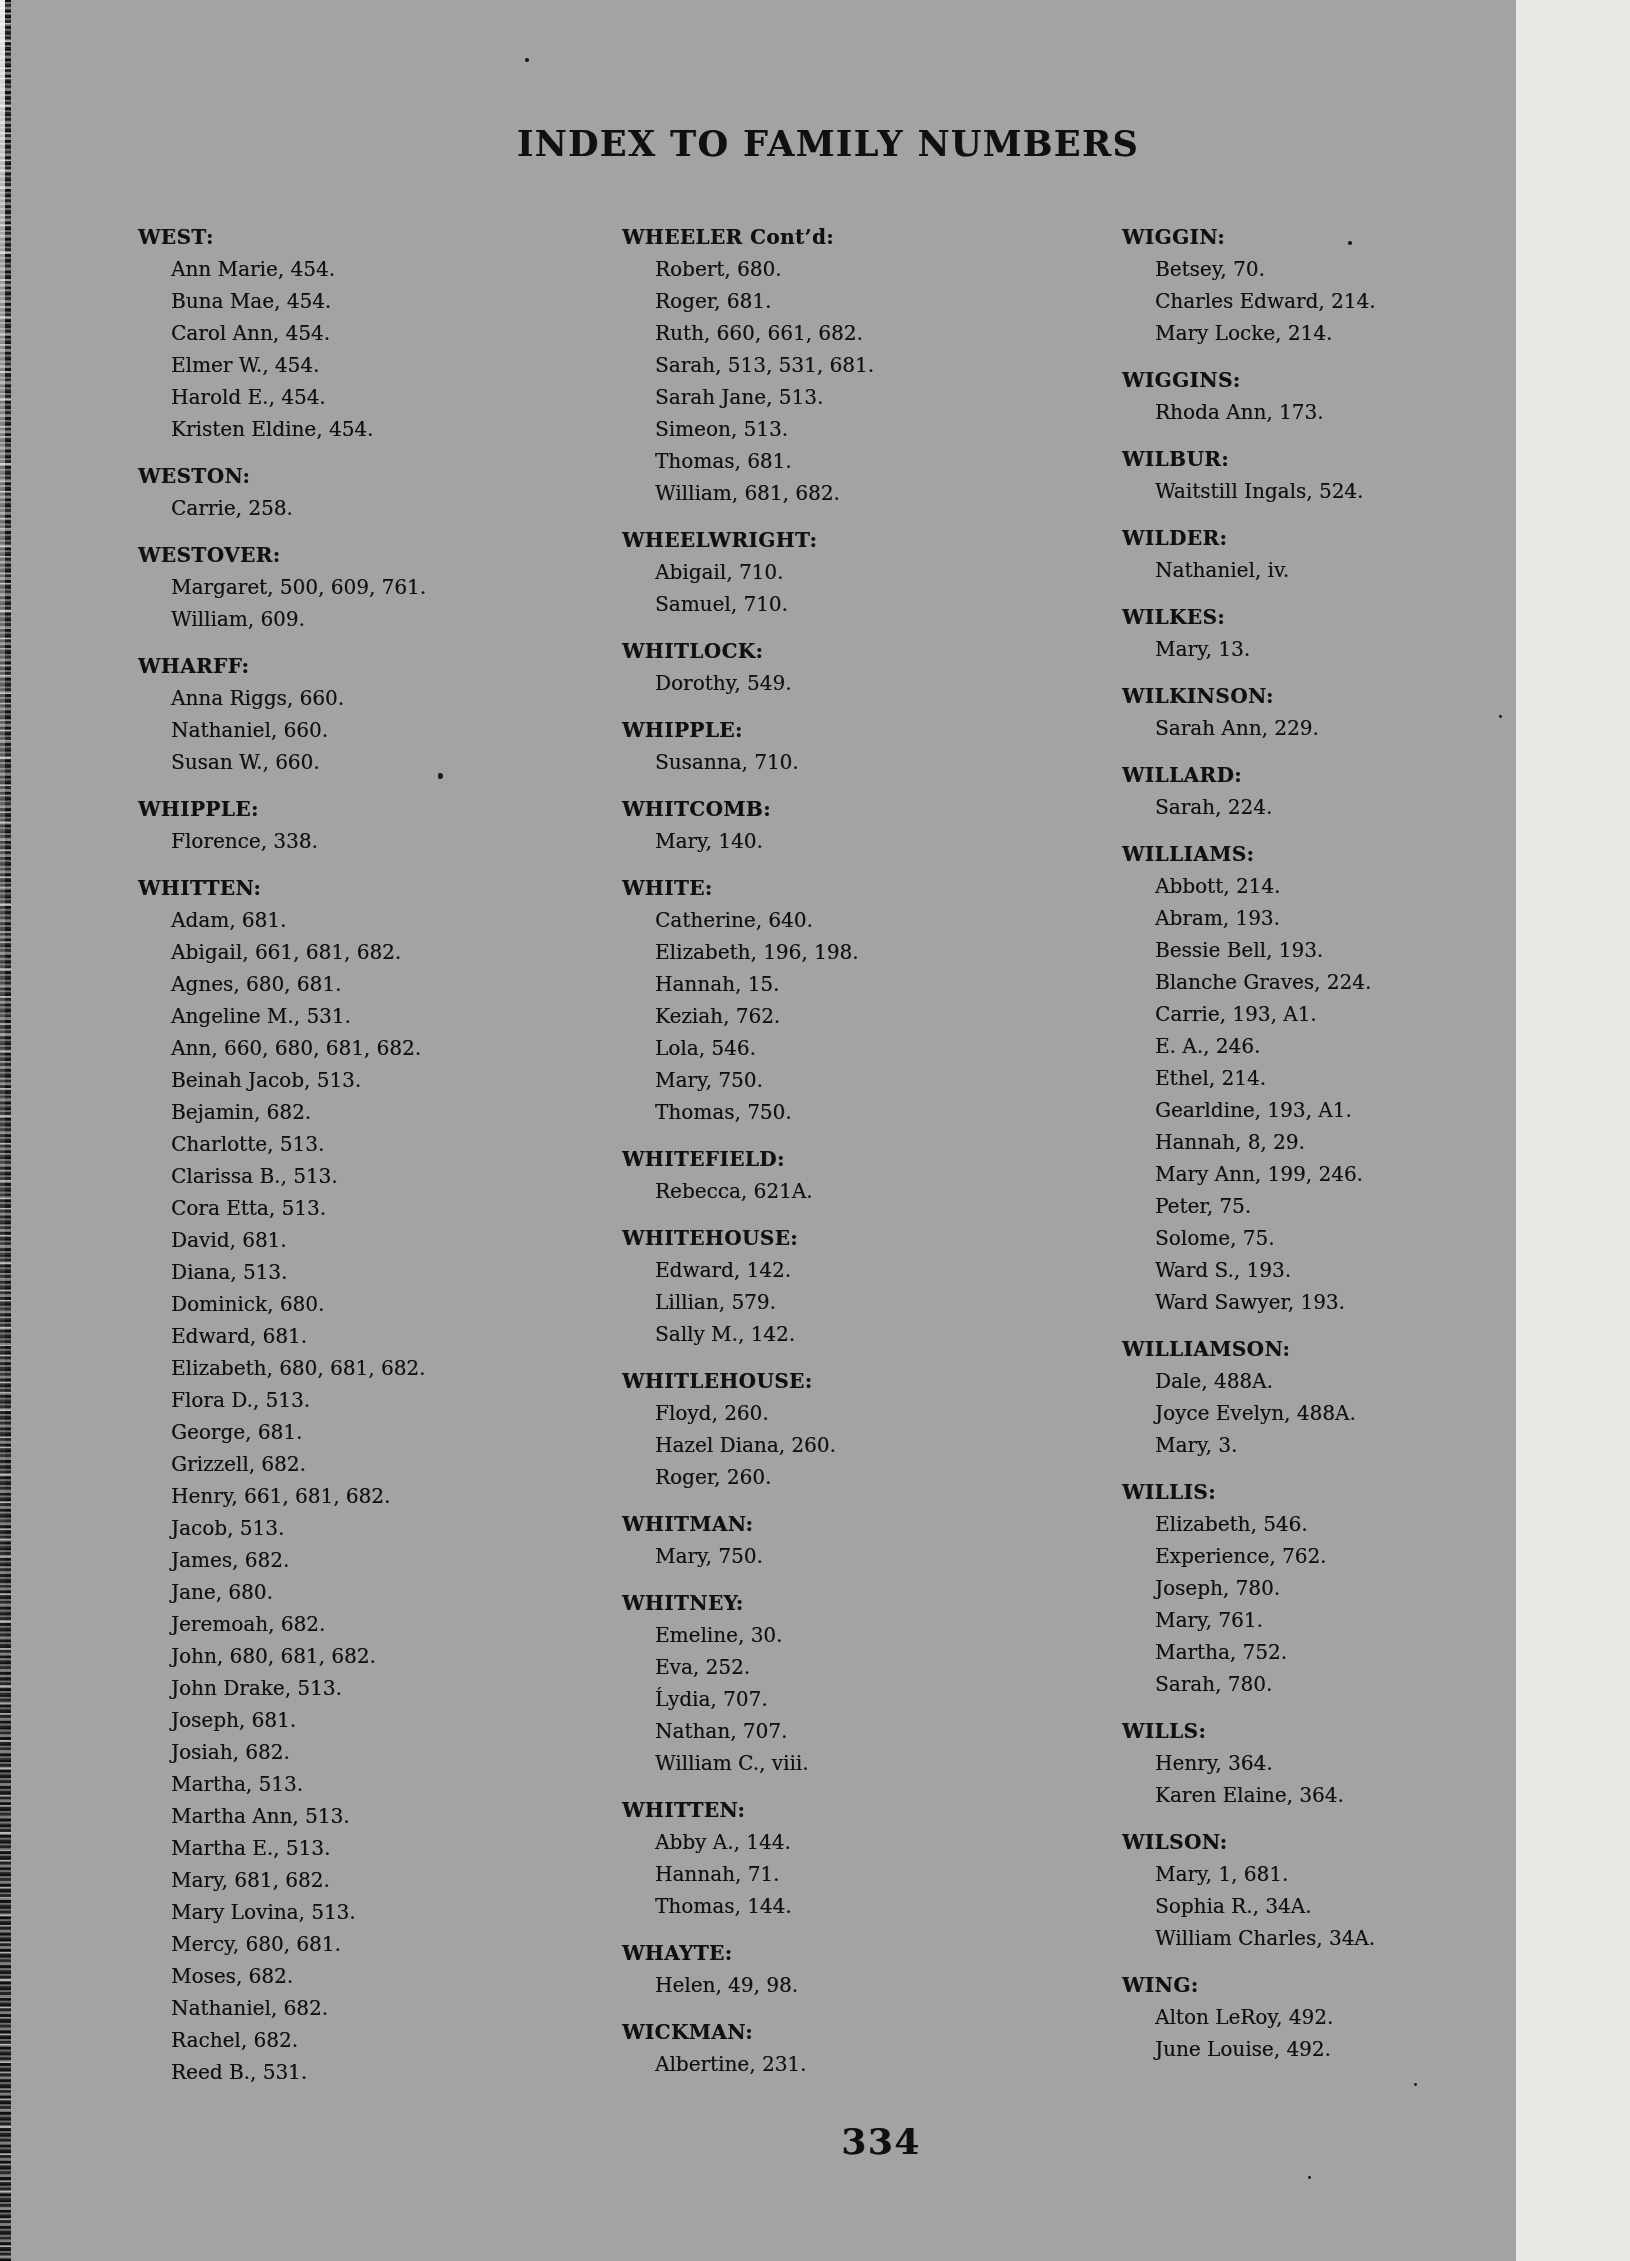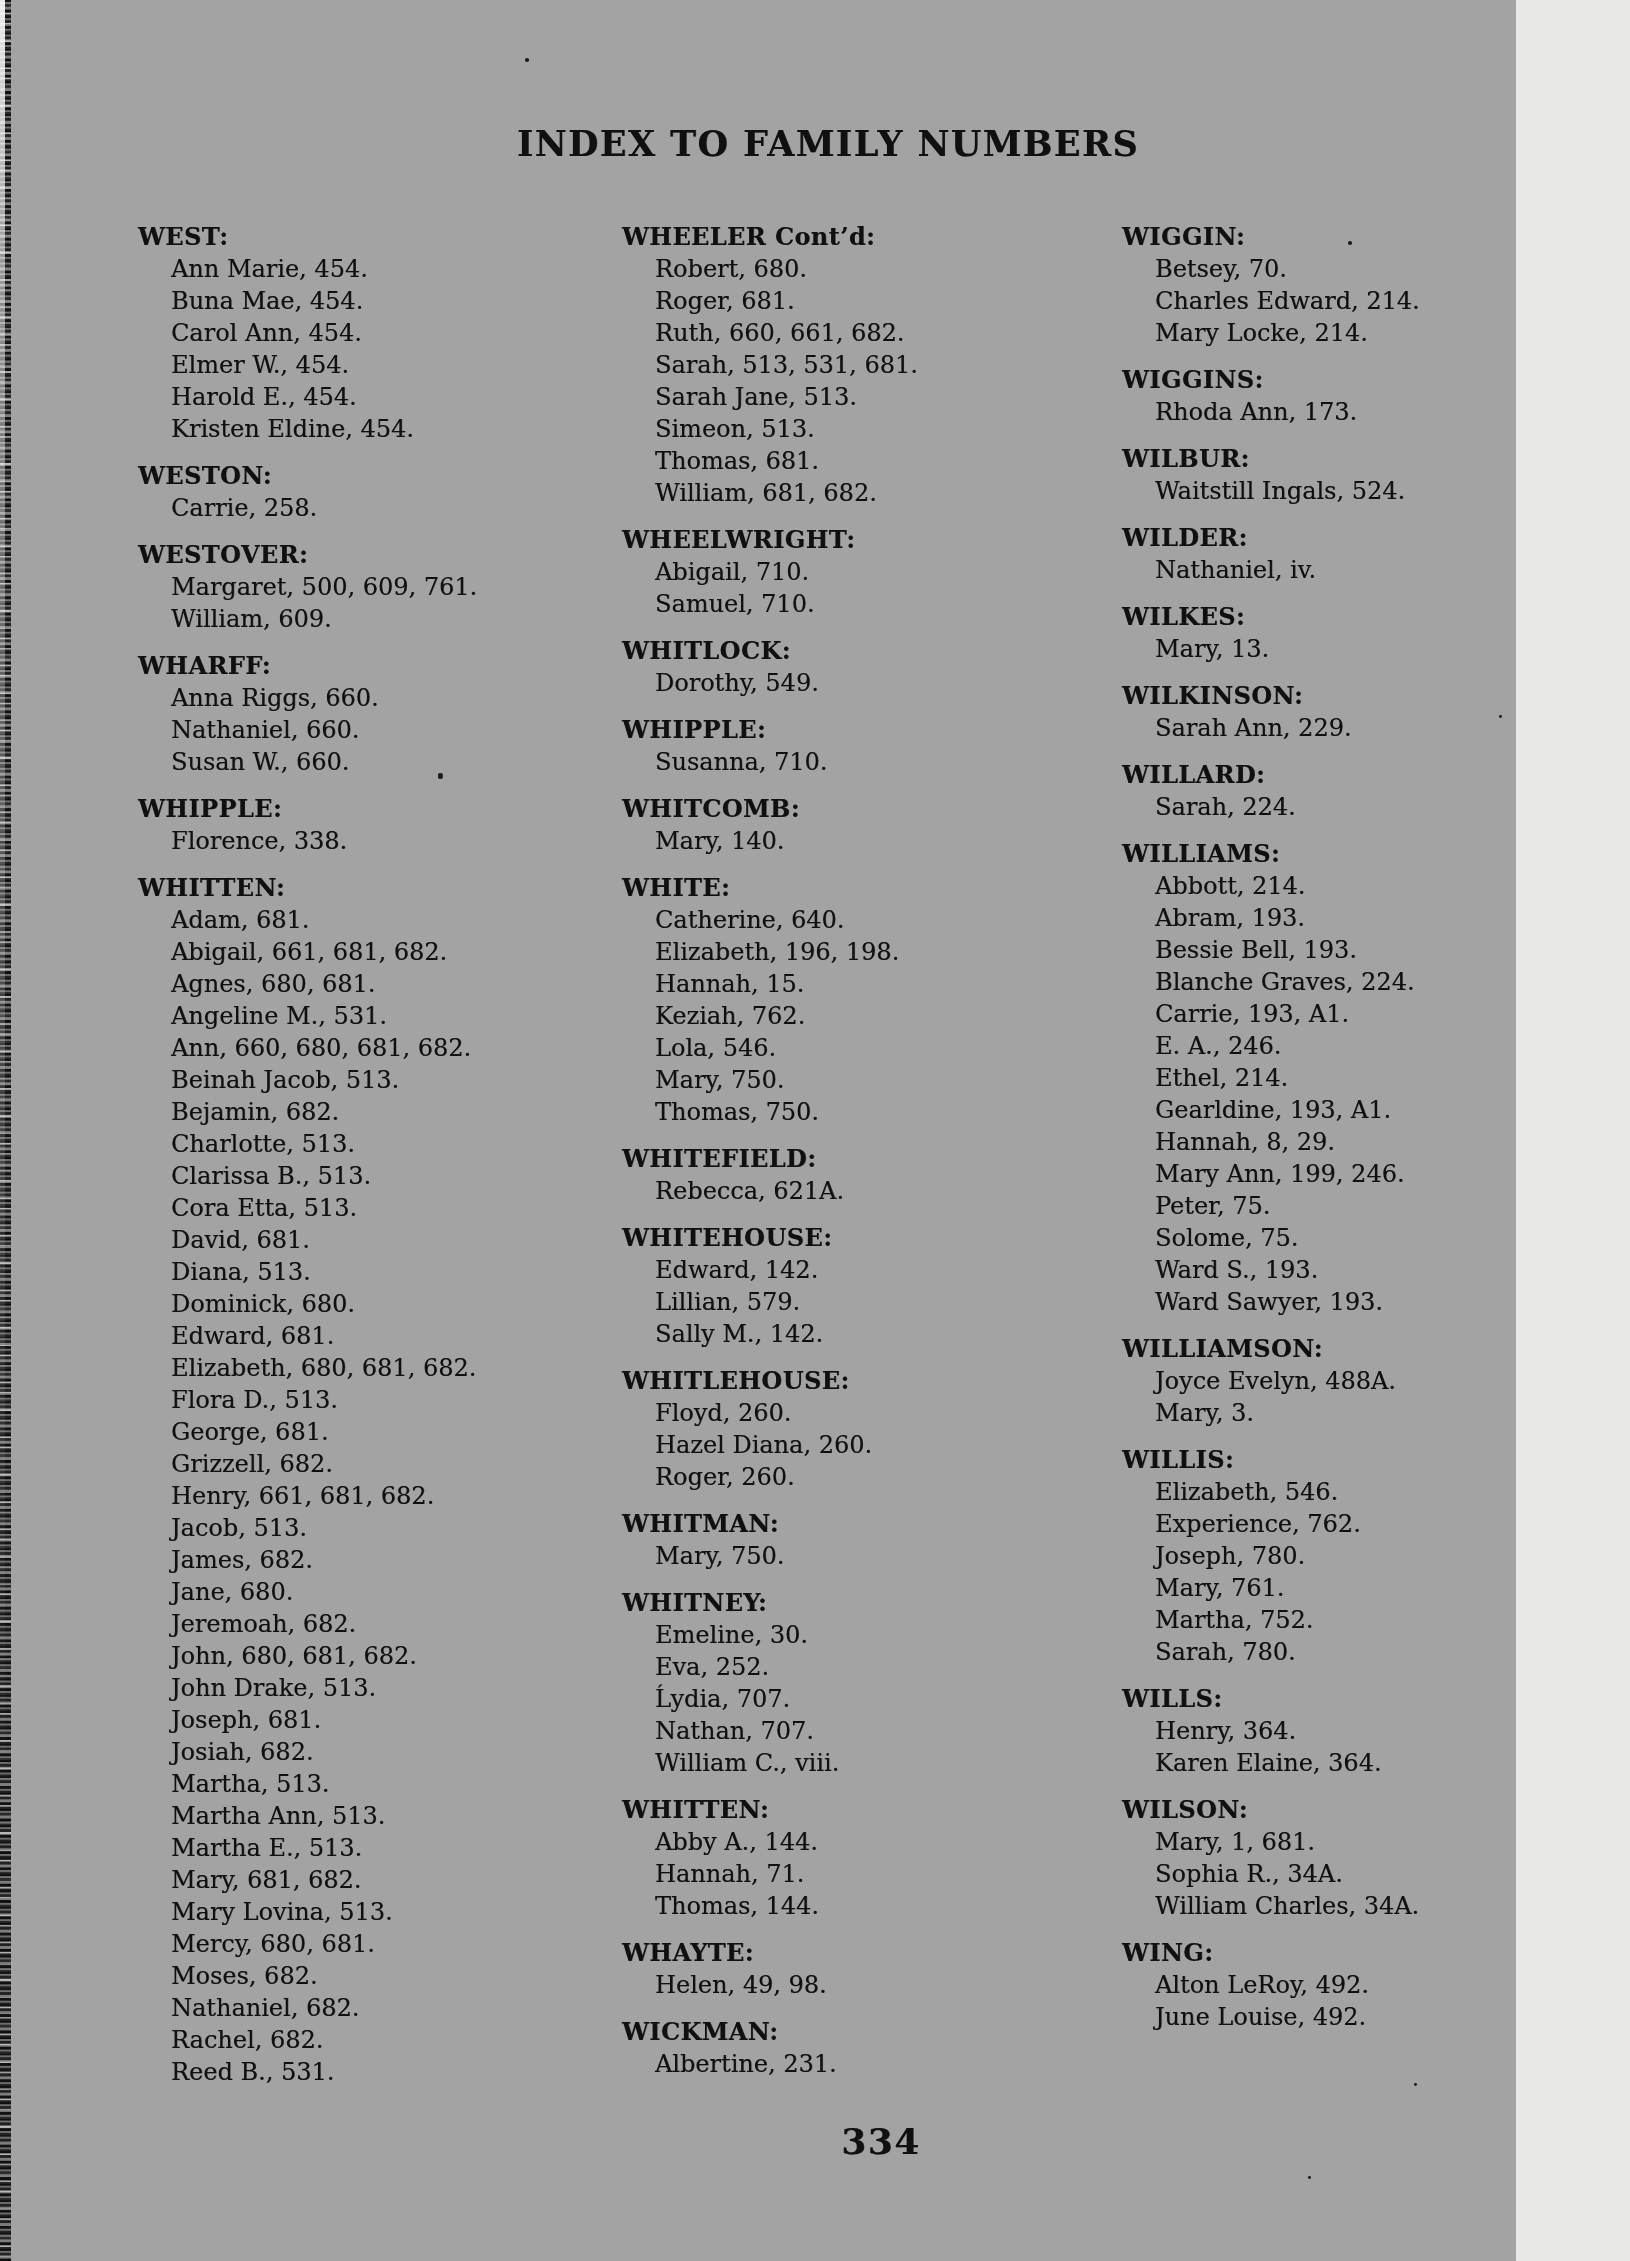--- a/index.html
+++ b/index.html
@@ -35,21 +35,21 @@
   .page-title{
     position:absolute;
     top:123px;left:828px;
     transform:translateX(-50%);
     font-size:35px;font-weight:bold;
     letter-spacing:1.4px;white-space:nowrap;
     text-shadow:0.4px 0.3px 0 rgba(0,0,0,0.5);
   }
   .col{
     position:absolute;top:221px;width:471px;
-    font-size:24px;line-height:32px;
+    font-size:20px;line-height:32px;
     text-shadow:0.4px 0.2px 0 rgba(0,0,0,0.45);
   }
   #col-0{left:138px;}
   #col-1{left:622px;}
   #col-2{left:1122px;}
   .group{margin-bottom:15px;}
   .group-header{font-weight:bold;letter-spacing:0.4px;white-space:nowrap;}
   .entry{padding-left:33px;white-space:nowrap;}
   .page-number{
     position:absolute;top:2120px;left:881px;
@@ -262,20 +262,21 @@
         <div class="entry">Gearldine, 193, A1.</div>
         <div class="entry">Hannah, 8, 29.</div>
         <div class="entry">Mary Ann, 199, 246.</div>
         <div class="entry">Peter, 75.</div>
         <div class="entry">Solome, 75.</div>
         <div class="entry">Ward S., 193.</div>
         <div class="entry">Ward Sawyer, 193.</div>
       </div>
       <div class="group">
         <div class="group-header">WILLIAMSON:</div>
+        <div class="entry">Dale, 488A.</div>
         <div class="entry">Joyce Evelyn, 488A.</div>
         <div class="entry">Mary, 3.</div>
       </div>
       <div class="group">
         <div class="group-header">WILLIS:</div>
         <div class="entry">Elizabeth, 546.</div>
         <div class="entry">Experience, 762.</div>
         <div class="entry">Joseph, 780.</div>
         <div class="entry">Mary, 761.</div>
         <div class="entry">Martha, 752.</div>

